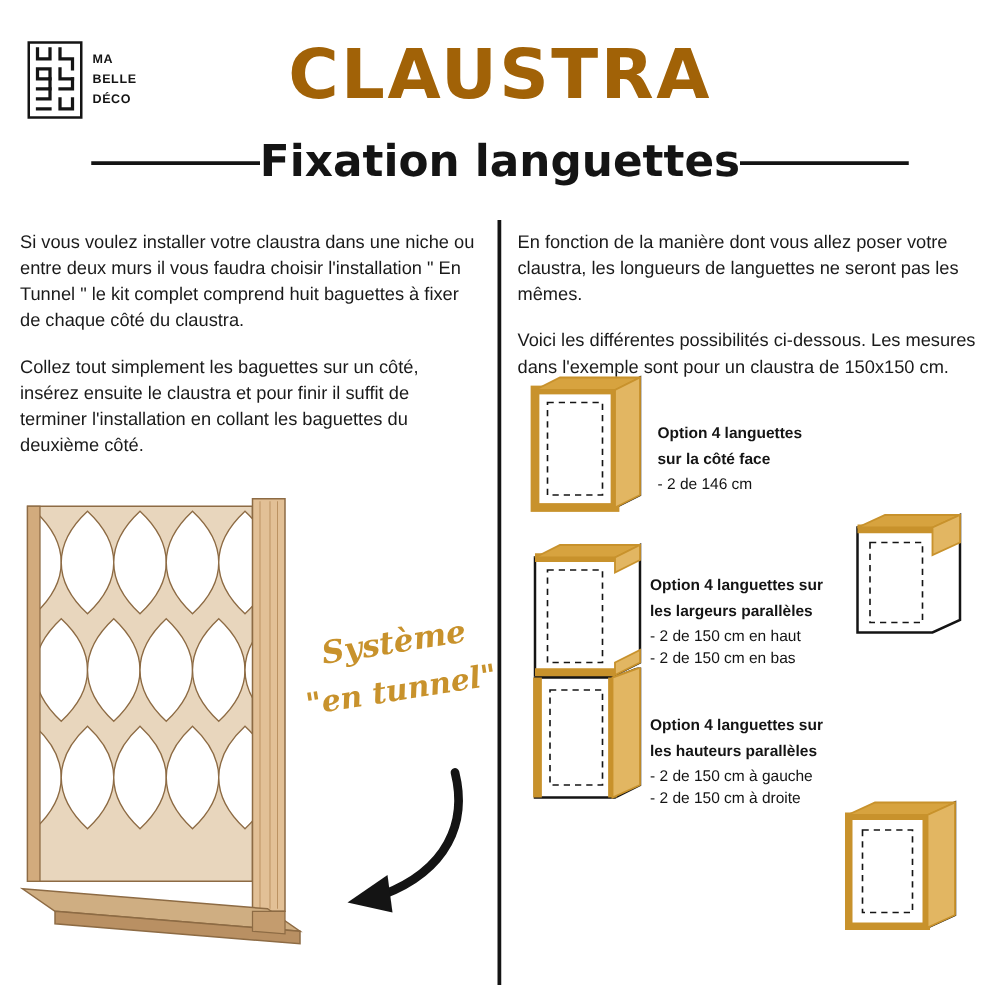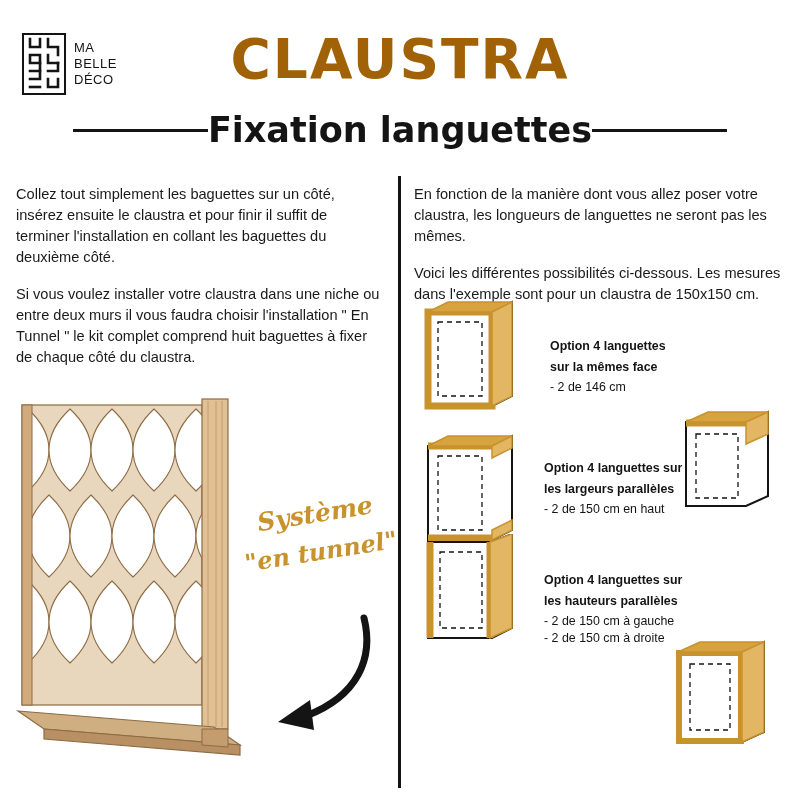--- a/index.html
+++ b/index.html
@@ -37,22 +37,22 @@
     height: 62px;
     border: 2.5px solid #141414;
     box-sizing: border-box;
     position: relative;
     overflow: hidden;
     background: #ffffff;
   }
   .logo-mark svg { display: block; }
   .logo-words {
     font-family: "Liberation Sans", sans-serif;
-    font-weight: normal;
-    font-size: 13px;
+    font-weight: bold;
+    font-size: 10px;
     line-height: 16px;
     letter-spacing: 0.5px;
     color: #141414;
   }
 
   .title-main {
     position: absolute;
     left: 0;
     right: 0;
     top: 28px;
@@ -160,21 +160,20 @@
     position: absolute;
     top: 0;
     left: 0;
   }
   .opt-text {
     position: absolute;
     font-size: 12.4px;
     line-height: 16.5px;
     color: #141414;
     width: 172px;
-    margin-left: 24px;
   }
   .opt-title {
     font-weight: bold;
     margin: 0 0 4px 0;
   }
   .opt-line { margin: 0; }
 
   
   .side-art {
     position: absolute;
@@ -211,22 +210,22 @@
   <div class="title-main">CLAUSTRA</div>
   <div class="title-sub-wrap">
     <div class="rule rule-left"></div>
     <div class="title-sub">Fixation languettes</div>
     <div class="rule rule-right"></div>
   </div>
 
   <div class="divider-v"></div>
 
   <div class="col-left body-text">
+    <p>Si vous voulez installer votre claustra dans une niche ou entre deux murs il vous faudra choisir l'installation " En Tunnel " le kit complet comprend huit baguettes à fixer de chaque côté du claustra.</p>
     <p>Collez tout simplement les baguettes sur un côté, insérez ensuite le claustra et pour finir il suffit de terminer l'installation en collant les baguettes du deuxième côté.</p>
-    <p>Si vous voulez installer votre claustra dans une niche ou entre deux murs il vous faudra choisir l'installation " En Tunnel " le kit complet comprend huit baguettes à fixer de chaque côté du claustra.</p>
   </div>
 
   <div class="claustra-illu">
     <svg width="250" height="375" viewBox="0 0 250 375" aria-hidden="true">
       <defs>
         <clipPath id="panelClip">
           <rect x="14" y="10" width="180" height="300"></rect>
         </clipPath>
       </defs>
 
@@ -296,41 +295,42 @@
         <rect x="14" y="12" width="64" height="94" fill="none" stroke="#c8922c" stroke-width="7"></rect>
 
         <polygon points="14,12 78,12 98,2 34,2" fill="#d7a33f" stroke="#c8922c" stroke-width="1.5"></polygon>
         <polygon points="78,12 98,2 98,96 78,106" fill="#e2b662" stroke="#c8922c" stroke-width="1.5"></polygon>
 
         <rect x="24" y="22" width="44" height="74" fill="none" stroke="#141414" stroke-width="1.3" stroke-dasharray="5 4"></rect>
       </svg>
     </div>
     <div class="opt-text" style="left:112px; top:38px;">
       <p class="opt-title">Option 4 languettes</p>
-      <p class="opt-title">sur la mêmes face</p>
+      <p class="opt-title">sur la côté face</p>
       <p class="opt-line">- 2 de 146 cm</p>
     </div>
   </div>
 
   <div class="option-row" style="left:414px; top:420px; height:128px;">
     <div class="opt-art">
       <svg width="120" height="128" viewBox="0 0 120 128" aria-hidden="true">
         <polygon points="14,26 78,26 98,16 98,110 78,120 14,120" fill="#ffffff" stroke="#141414" stroke-width="2"></polygon>
         <line x1="14" y1="26" x2="78" y2="26" stroke="#c8922c" stroke-width="7"></line>
         <line x1="14" y1="118" x2="78" y2="118" stroke="#c8922c" stroke-width="7"></line>
         <polygon points="14,26 78,26 98,16 34,16" fill="#d7a33f" stroke="#c8922c" stroke-width="1.5"></polygon>
         <polygon points="78,26 98,16 98,28 78,38" fill="#e2b662" stroke="#c8922c" stroke-width="1.5"></polygon>
         <polygon points="78,110 98,100 98,110 78,120" fill="#e2b662" stroke="#c8922c" stroke-width="1.5"></polygon>
         <rect x="24" y="36" width="44" height="74" fill="none" stroke="#141414" stroke-width="1.3" stroke-dasharray="5 4"></rect>
       </svg>
     </div>
     <div class="opt-text" style="left:106px; top:40px;">
       <p class="opt-title">Option 4 languettes sur</p>
       <p class="opt-title">les largeurs parallèles</p>
       <p class="opt-line">- 2 de 150 cm en haut</p>
+      <p class="opt-line">- 2 de 150 cm en bas</p>
     </div>
   </div>
 
   <div class="option-row" style="left:414px; top:534px; height:130px;">
     <div class="opt-art">
       <svg width="120" height="130" viewBox="0 0 120 130" aria-hidden="true">
         <polygon points="14,8 78,8 98,0 98,94 78,104 14,104" fill="#ffffff" stroke="#141414" stroke-width="2"></polygon>
         <line x1="16" y1="8" x2="16" y2="104" stroke="#c8922c" stroke-width="7"></line>
         <line x1="76" y1="8" x2="76" y2="104" stroke="#c8922c" stroke-width="7"></line>
         <polygon points="76,8 98,0 98,94 76,104" fill="#e2b662" stroke="#c8922c" stroke-width="1.5"></polygon>

